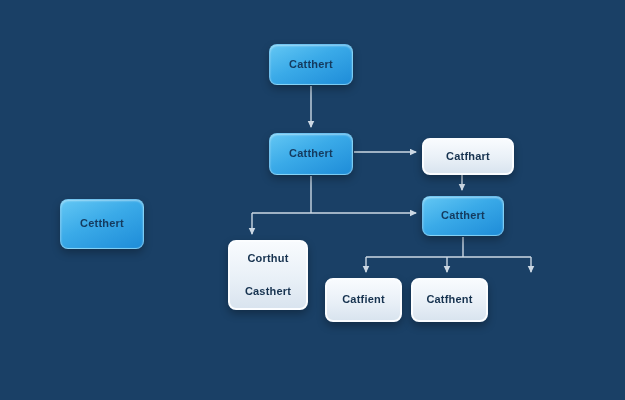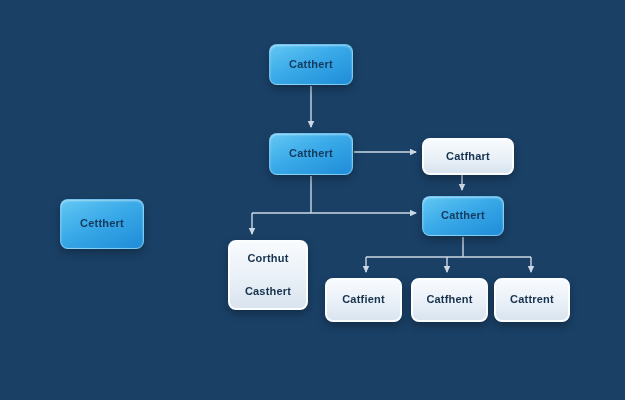--- a/index.html
+++ b/index.html
@@ -123,17 +123,14 @@
   </div>
 
   <div class="node white" id="node-bottom-a">
     <span class="line">Catfient</span>
   </div>
 
   <div class="node white" id="node-bottom-b">
     <span class="line">Catfhent</span>
   </div>
 
-  <div class="node white" id="node-bottom-c">
-    <span class="line">Cattrent</span>
-  </div>
 
 </div>
 
 </body></html>

